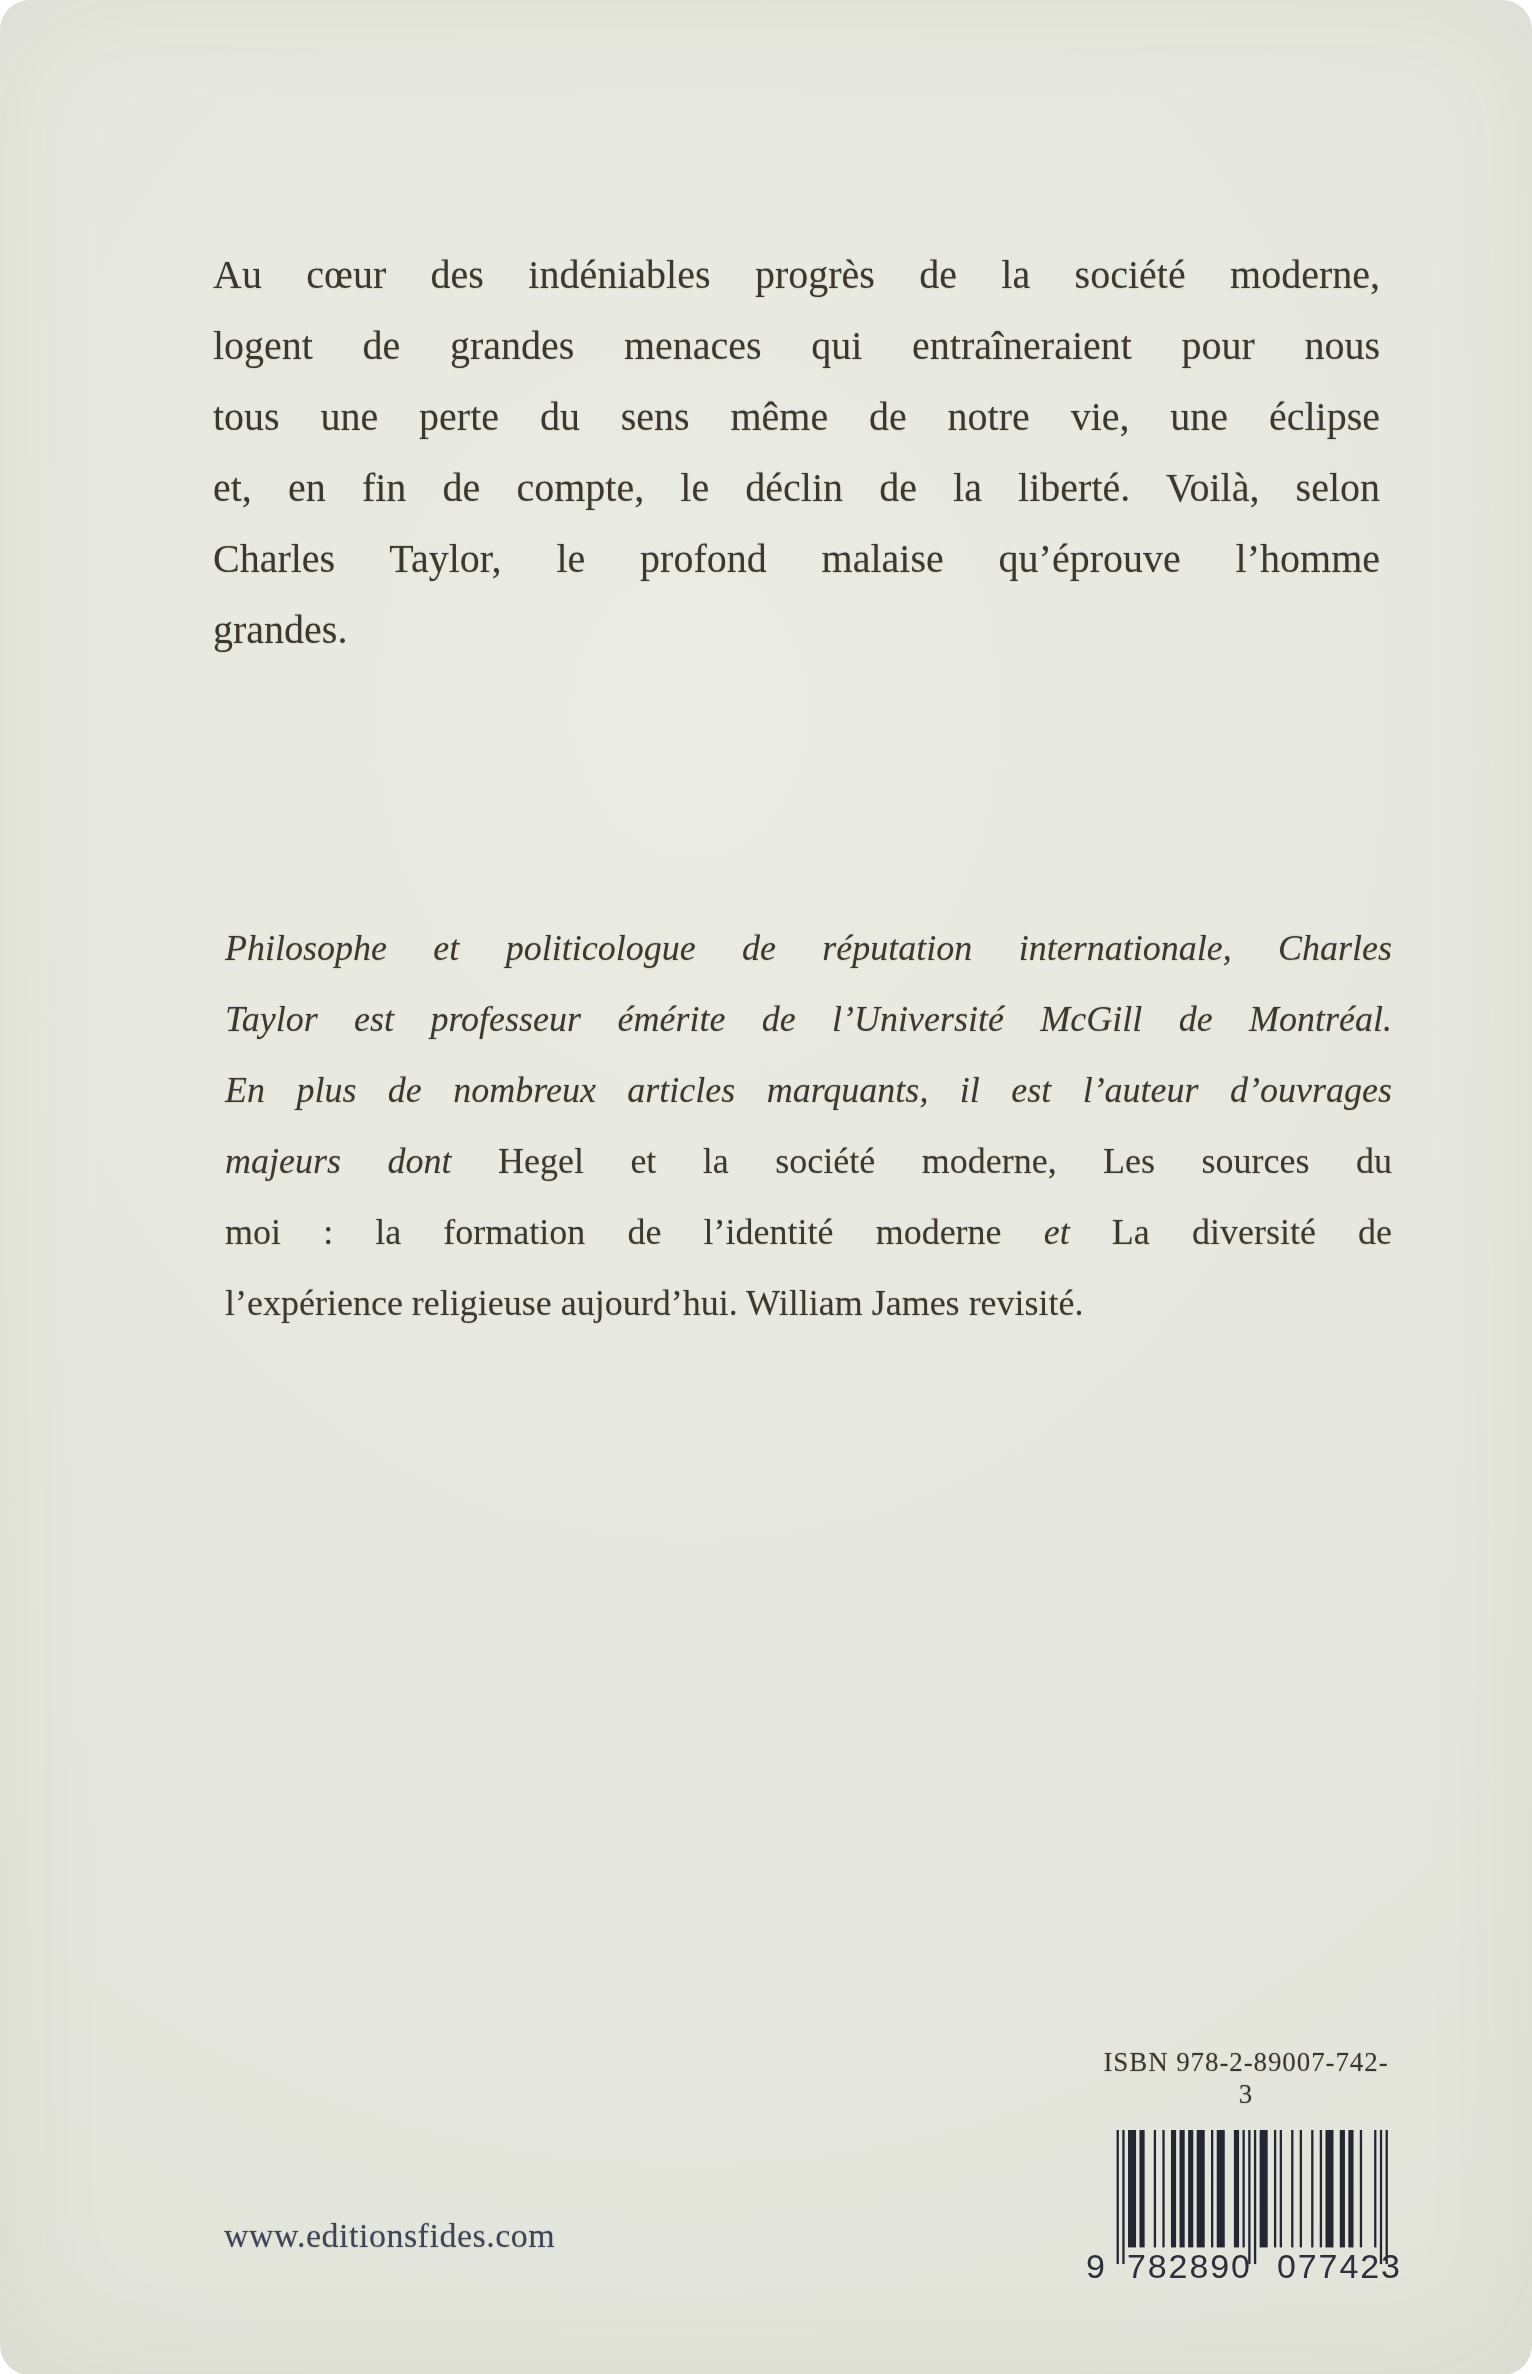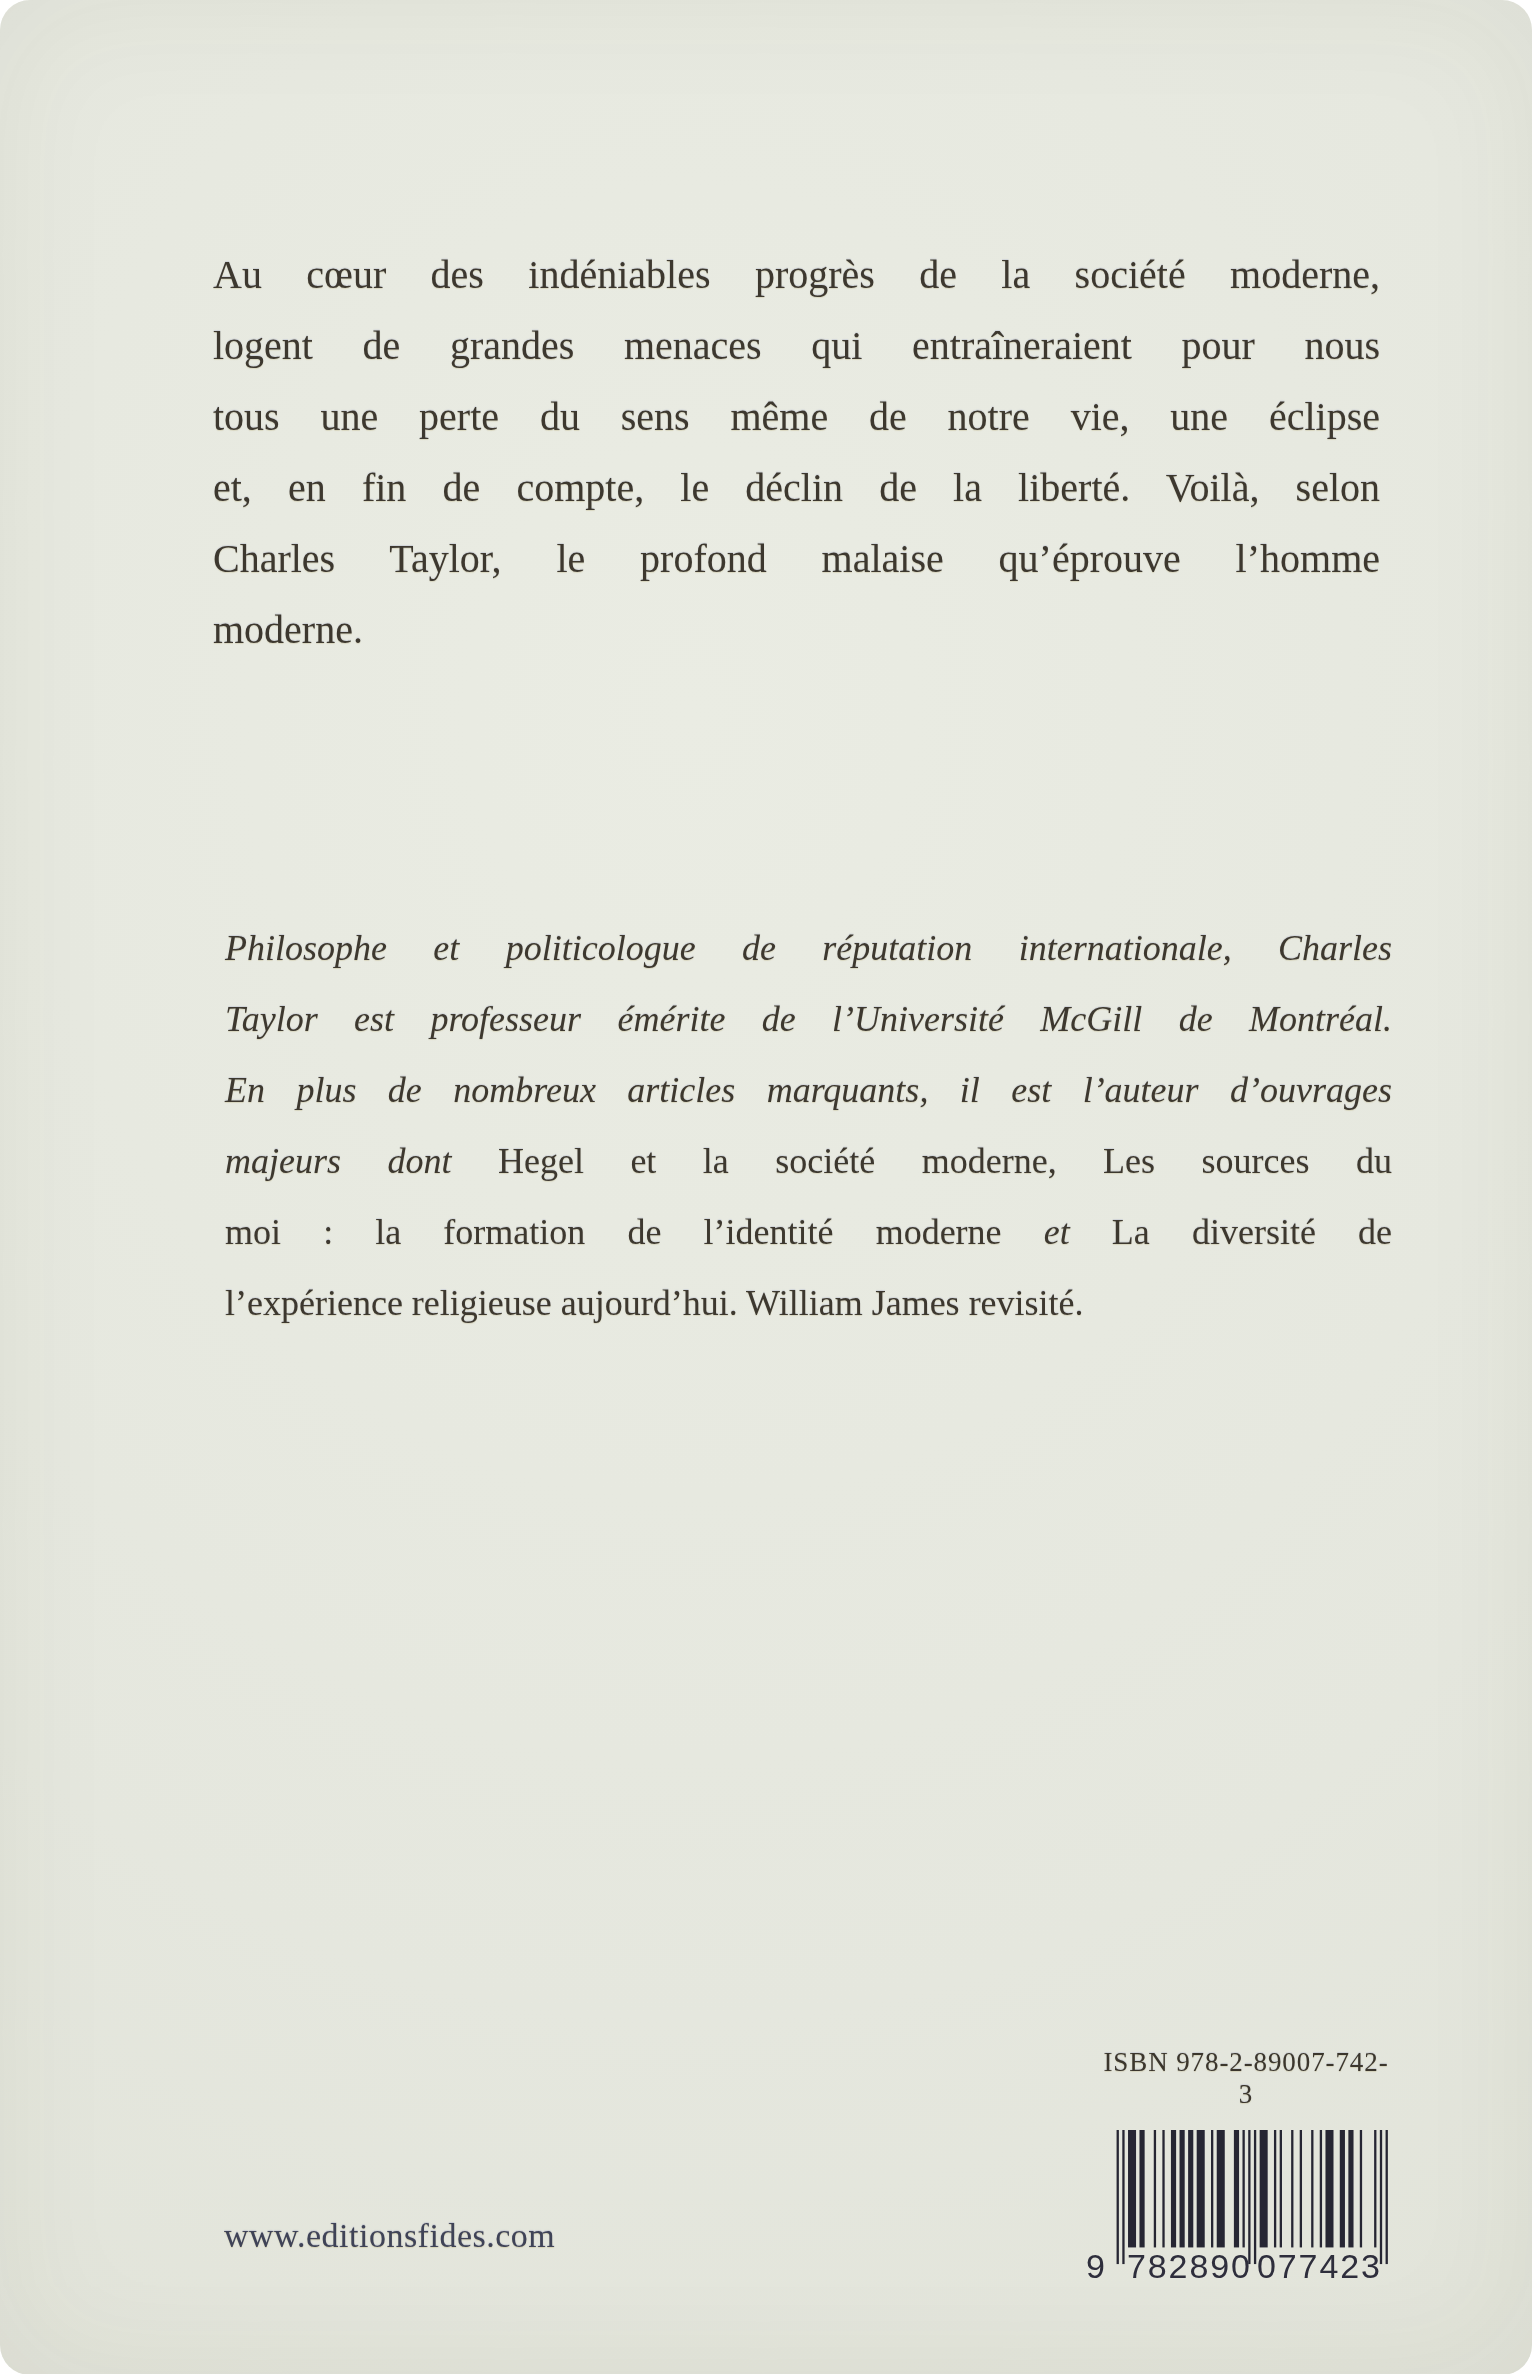--- a/index.html
+++ b/index.html
@@ -41,34 +41,34 @@
   }
   .barcode{position:relative;margin:20.4px 0 0 26px;width:273px;height:176px;}
   .barcode svg{position:absolute;left:0;top:0;}
   .bc-digit{
     position:absolute;top:119px;
     font-family:"Liberation Sans","DejaVu Sans Mono",sans-serif;
     font-size:34px;line-height:35px;color:#2e2e3c;letter-spacing:1.9px;
   }
   .bc-first{left:-30px;}
   .bc-left{left:11px;}
-  .bc-right{left:141px;}
+  .bc-right{left:161px;}
 </style>
 </head>
 <body>
 
 <div class="page">
 
   <div class="synopsis">
     <div class="line">Au cœur des indéniables progrès de la société moderne,</div>
     <div class="line">logent de grandes menaces qui entraîneraient pour nous</div>
     <div class="line">tous une perte du sens même de notre vie, une éclipse</div>
     <div class="line">et, en fin de compte, le déclin de la liberté. Voilà, selon</div>
     <div class="line">Charles Taylor, le profond malaise qu’éprouve l’homme</div>
-    <div class="line last">moderne.</div>
+    <div class="line last">grandes.</div>
   </div>
 
   <div class="bio">
     <div class="line"><span class="it">Philosophe et politicologue de réputation internationale, Charles</span></div>
     <div class="line"><span class="it">Taylor est professeur émérite de l’Université McGill de Montréal.</span></div>
     <div class="line"><span class="it">En plus de nombreux articles marquants, il est l’auteur d’ouvrages</span></div>
     <div class="line"><span class="it">majeurs dont </span><span class="rm">Hegel et la société moderne, Les sources du</span></div>
     <div class="line"><span class="rm">moi : la formation de l’identité moderne </span><span class="it">et </span><span class="rm">La diversité de</span></div>
     <div class="line last"><span class="rm">l’expérience religieuse aujourd’hui. William James revisité.</span></div>
   </div>

